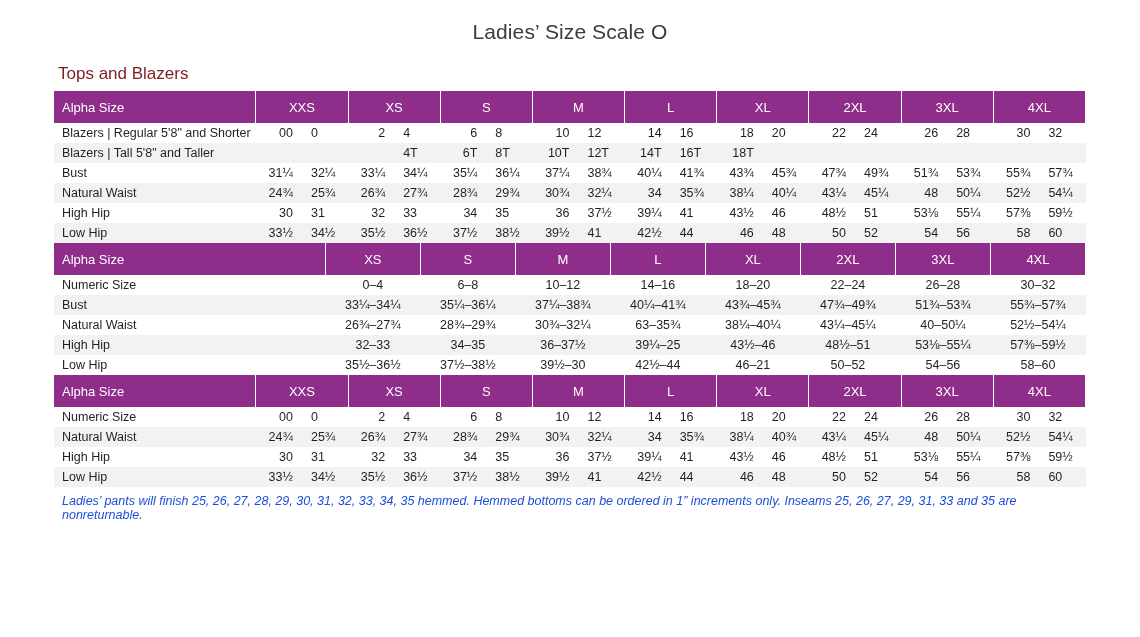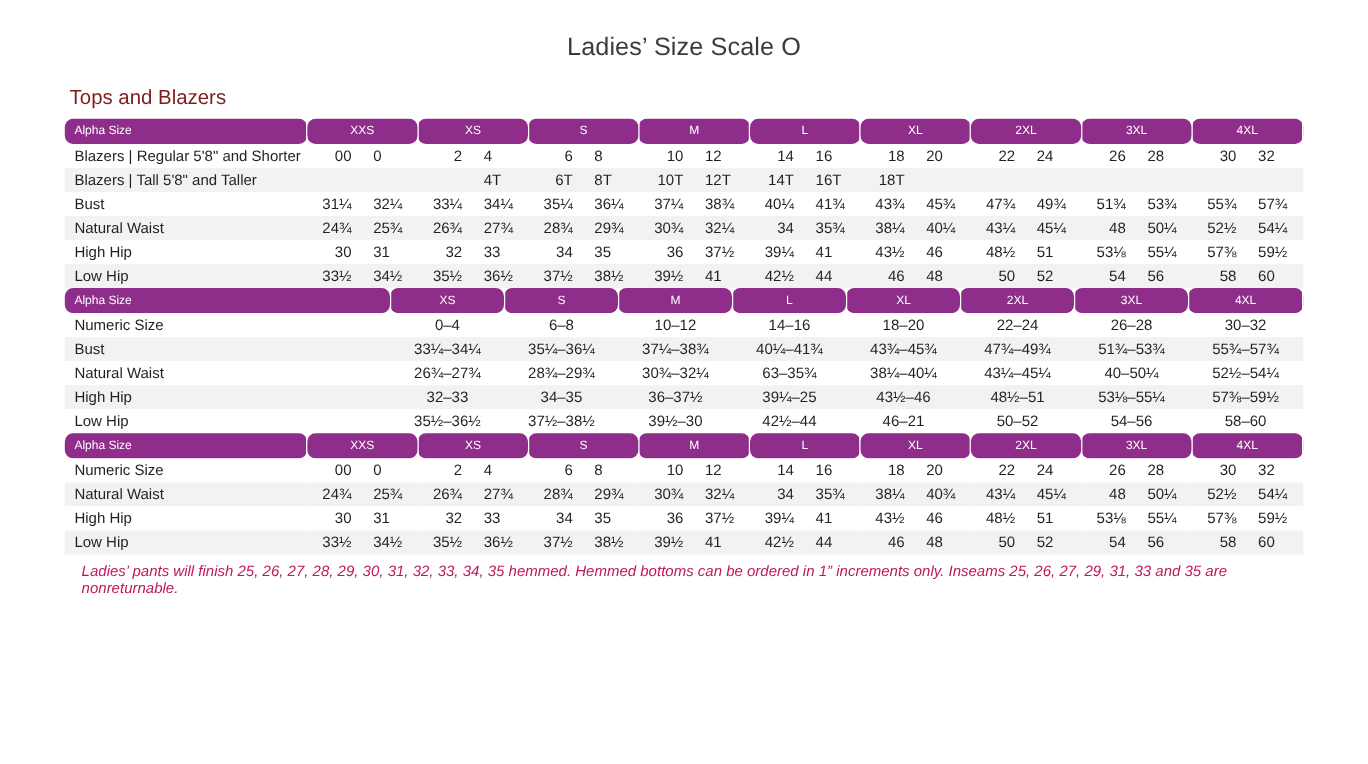--- a/index.html
+++ b/index.html
@@ -12,21 +12,21 @@
     height: 637px;
     font-family: "Liberation Sans", sans-serif;
     color: #231f20;
     overflow: hidden;
   }
   .page {
     position: relative;
     width: 1140px;
     height: 637px;
     box-sizing: border-box;
-    padding: 12px 54px;
+    padding: 4px 54px;
   }
   .doc-title {
     text-align: center;
     font-size: 21px;
     font-weight: 400;
     color: #3b3b3b;
     padding-top: 16px;
     padding-bottom: 14px;
     letter-spacing: 0.1px;
   }
@@ -39,27 +39,26 @@
   table {
     width: 100%;
     border-collapse: collapse;
     table-layout: fixed;
     font-size: 12px;
   }
   thead th {
     background: #8f2d8a;
     color: #ffffff;
     font-weight: 400;
-    font-size: 10px;
-    height: 21px;
+    font-size: 13px;
+    height: 32px;
     text-align: center;
     border-left: 1px solid #ffffff;
     border-right: 1px solid #ffffff;
     padding: 0;
-    border-radius: 7px;
   }
   thead th.alpha-head {
     text-align: left;
     padding-left: 8px;
     border-left: none;
   }
   tbody td {
     height: 20px;
     padding: 0;
     font-size: 12.5px;
@@ -86,23 +85,23 @@
   }
   .pair > span {
     flex: 1 1 50%;
     text-align: center;
   }
   .pair > span.l { text-align: right; padding-right: 9px; }
   .pair > span.r { text-align: left; padding-left: 9px; }
   .footnote {
     font-size: 12.5px;
     font-style: italic;
-    color: #be185d;
+    color: #1d4ed8;
     margin-top: 7px;
-    margin-left: 14px;
+    margin-left: 8px;
   }
 </style>
 </head>
 <body>
 
 <div class="page">
 
   <div class="doc-title">Ladies’ Size Scale O</div>
 
   <div>

